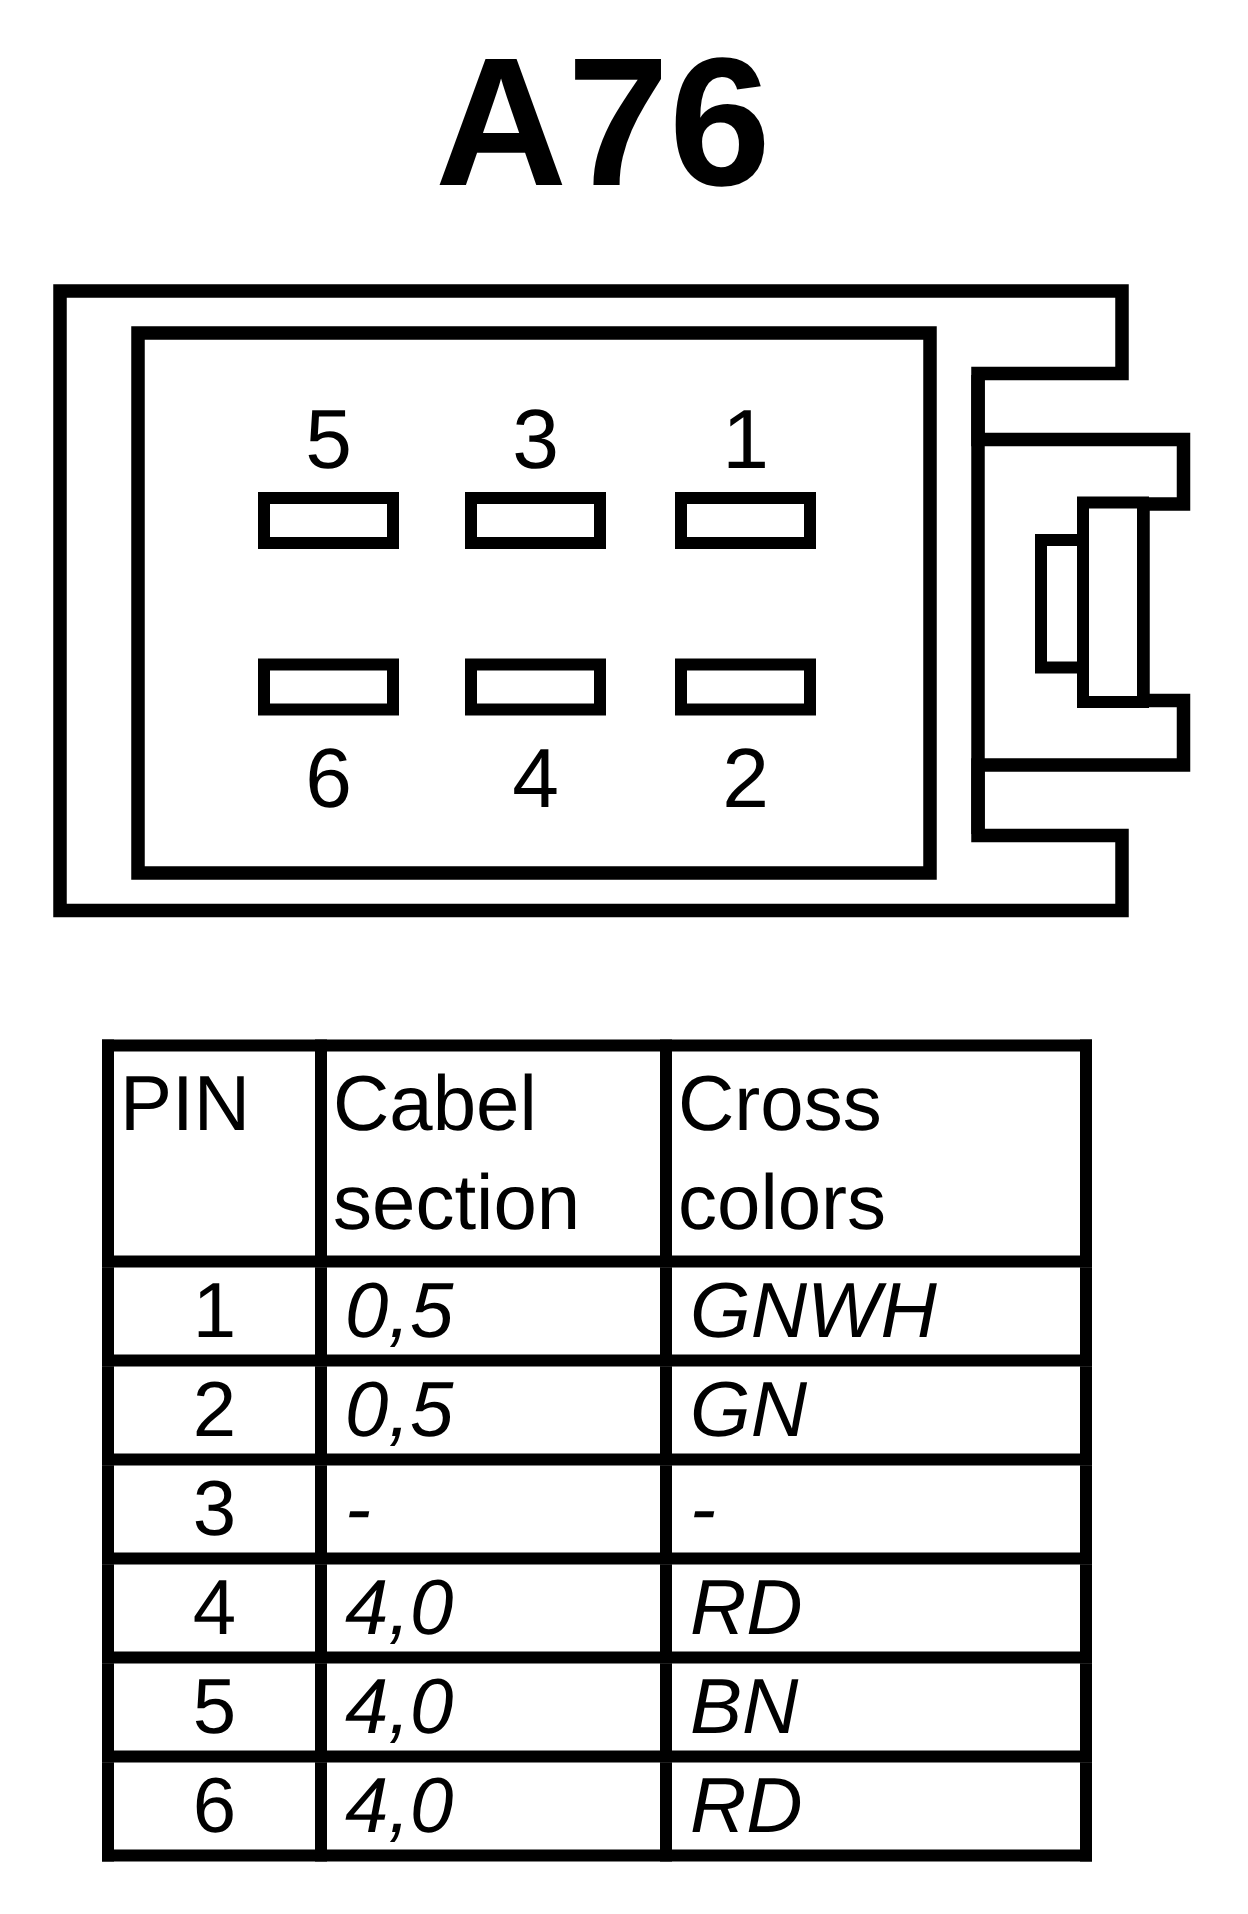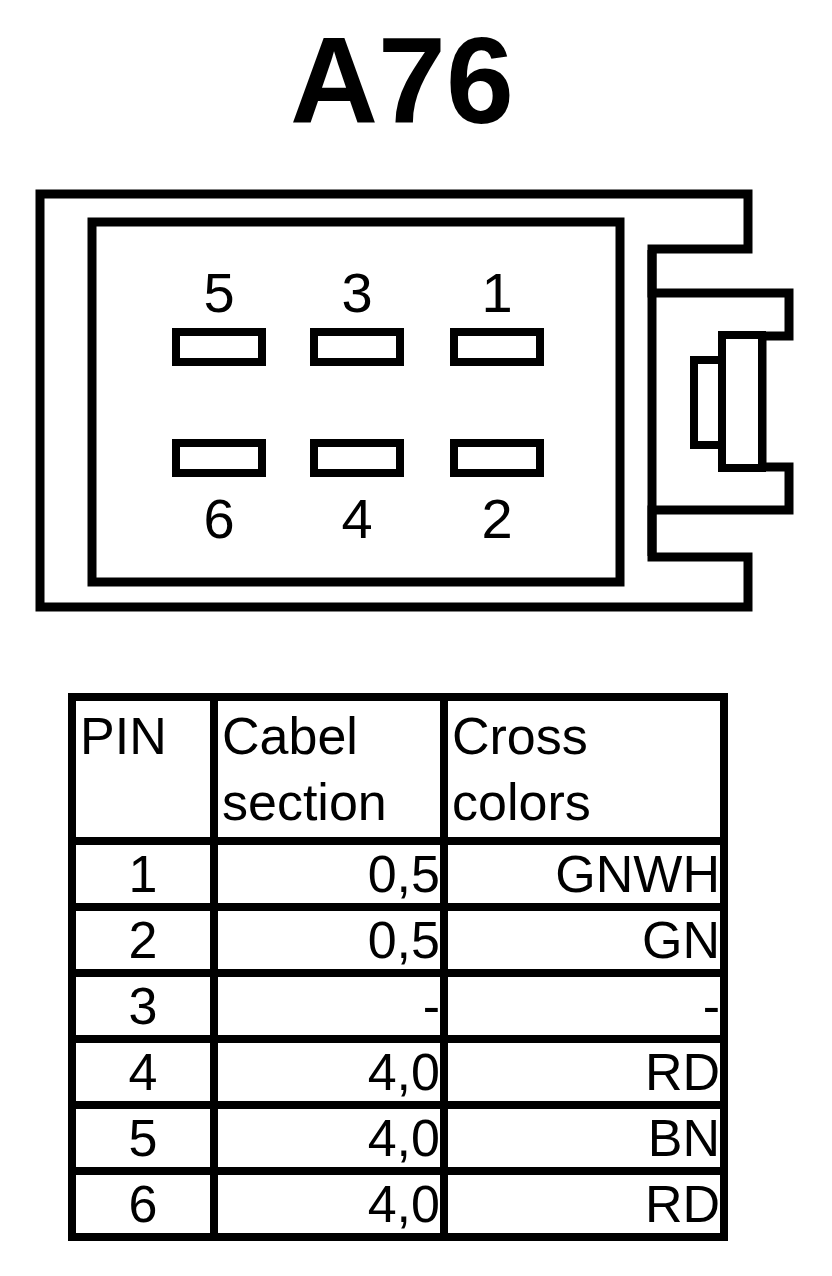--- a/index.html
+++ b/index.html
@@ -75,22 +75,23 @@
   table.pinout td {
     height: 58px;
     line-height: 56px;
     vertical-align: middle;
     padding: 0;
   }
   table.pinout td.pin-cell {
     text-align: center;
   }
   table.pinout td.val-cell {
-    text-align: right;
+    text-align: left;
     padding-left: 12px;
+    font-style: italic;
   }
 </style>
 </head>
 <body>
 
 <h1 class="page-title">A76</h1>
 
 <svg class="connector-svg" viewBox="0 180 832 460">
 
   <path class="outline" d="M40 194 H748 V249 H652 V293 H789 V336 H762 V467 H789 V510 H652 V557 H748 V607 H40 Z"></path>

